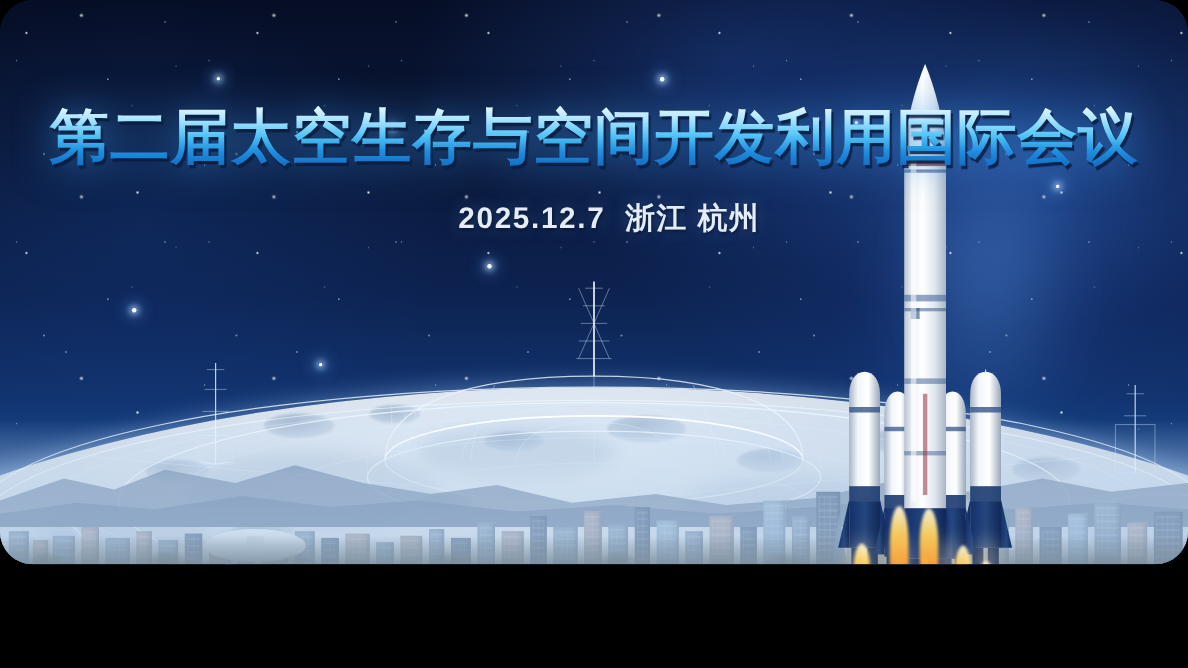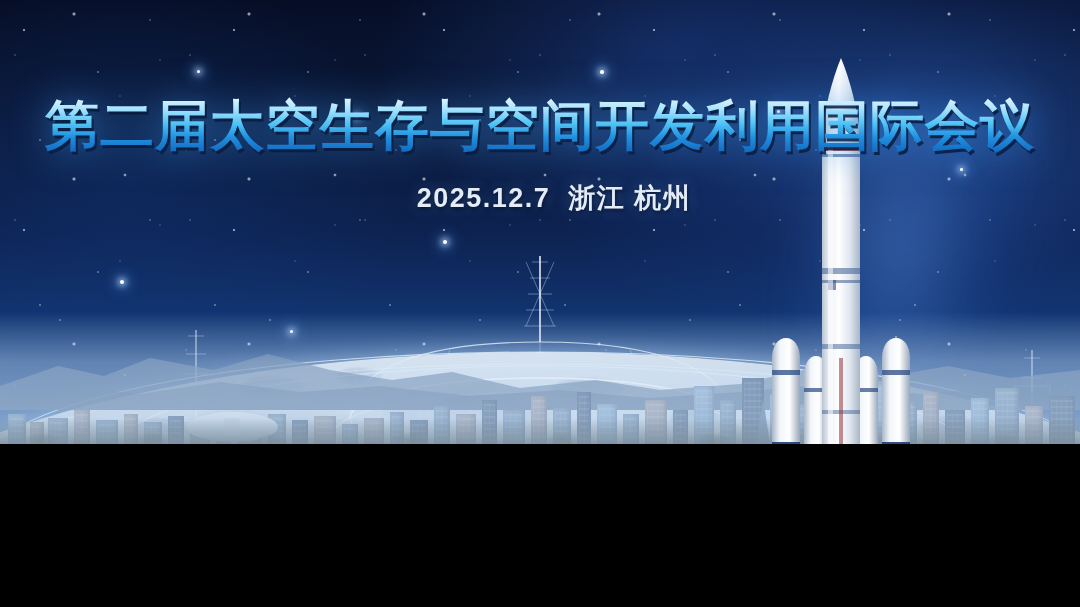--- a/index.html
+++ b/index.html
@@ -7,24 +7,25 @@
     padding: 0;
     background: #000;
   }
   body {
     font-family: "Liberation Sans", "DejaVu Sans", sans-serif;
   }
 
   .poster {
     position: relative;
     width: 1080px;
-    height: 444px;
+    height: 513px;
     overflow: hidden;
     background: #091633;
     user-select: none;
+    border-radius: 30px;
   }
 
   
   .sky {
     position: absolute;
     inset: 0;
     background:
       radial-gradient(ellipse 560px 330px at 86% 30%, rgba(44,96,190,0.55) 0%, rgba(24,58,130,0.30) 45%, rgba(10,24,60,0) 72%),
       radial-gradient(ellipse 420px 260px at 62% 12%, rgba(36,78,165,0.40) 0%, rgba(12,30,72,0) 70%),
       radial-gradient(ellipse 380px 300px at 12% 42%, rgba(20,58,128,0.35) 0%, rgba(8,20,52,0) 72%),

